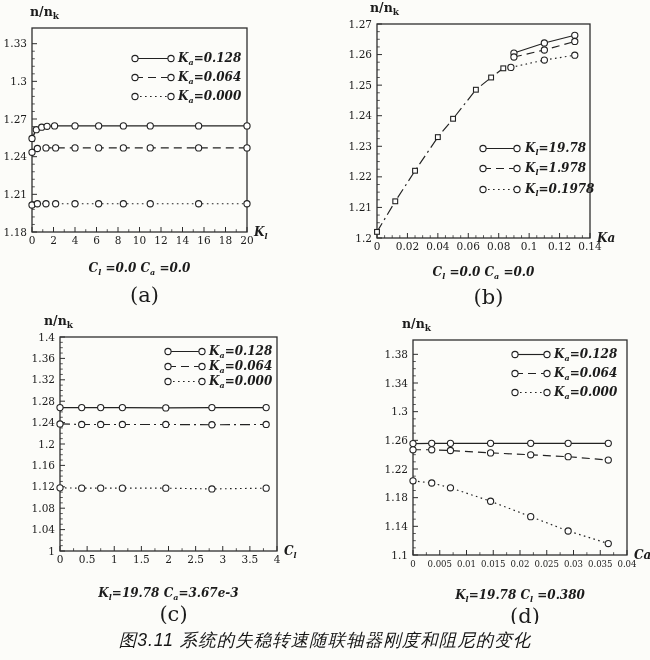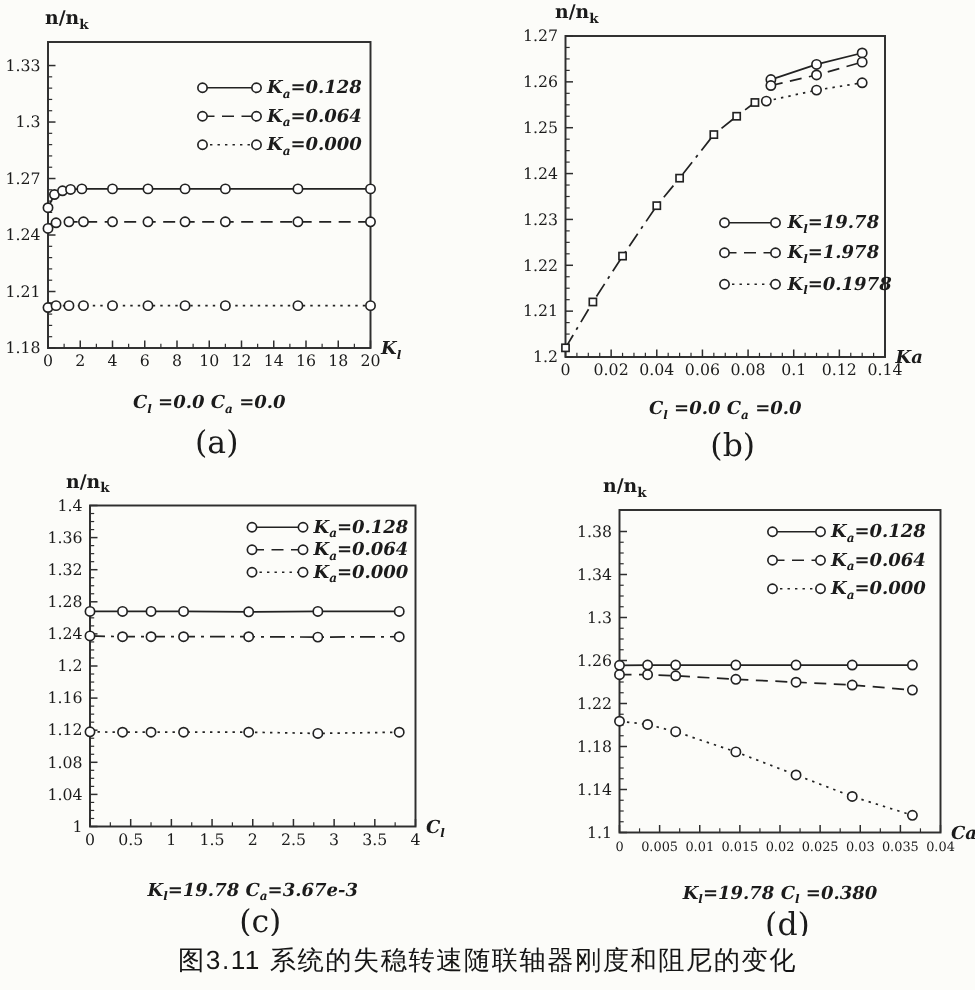--- a/index.html
+++ b/index.html
@@ -9,21 +9,21 @@
     background:#fcfcf9;
     font-family:"DejaVu Serif", serif;
     overflow:hidden;
   }
   .chart-host{position:absolute;}
   .caption{
     position:absolute;left:0;top:622px;width:650px;height:38px;
     text-align:center;
     font-family:"Liberation Sans", sans-serif;
     font-size:17.5px;color:#151515;letter-spacing:1px;
-    padding-top:6px;box-sizing:border-box;
+    padding-top:6px;box-sizing:border-box;font-style:italic;
   }
   svg text{fill:#1b1b1b;}
   .tick-label{font-family:"DejaVu Serif",serif;}
   .it{font-style:italic;font-weight:600;}
 </style>
 </head>
 <body>
 
 <div class="page">
   <div class="chart-host" style="left:0;top:0"><svg width="325" height="308" viewBox="0 0 325 308">

